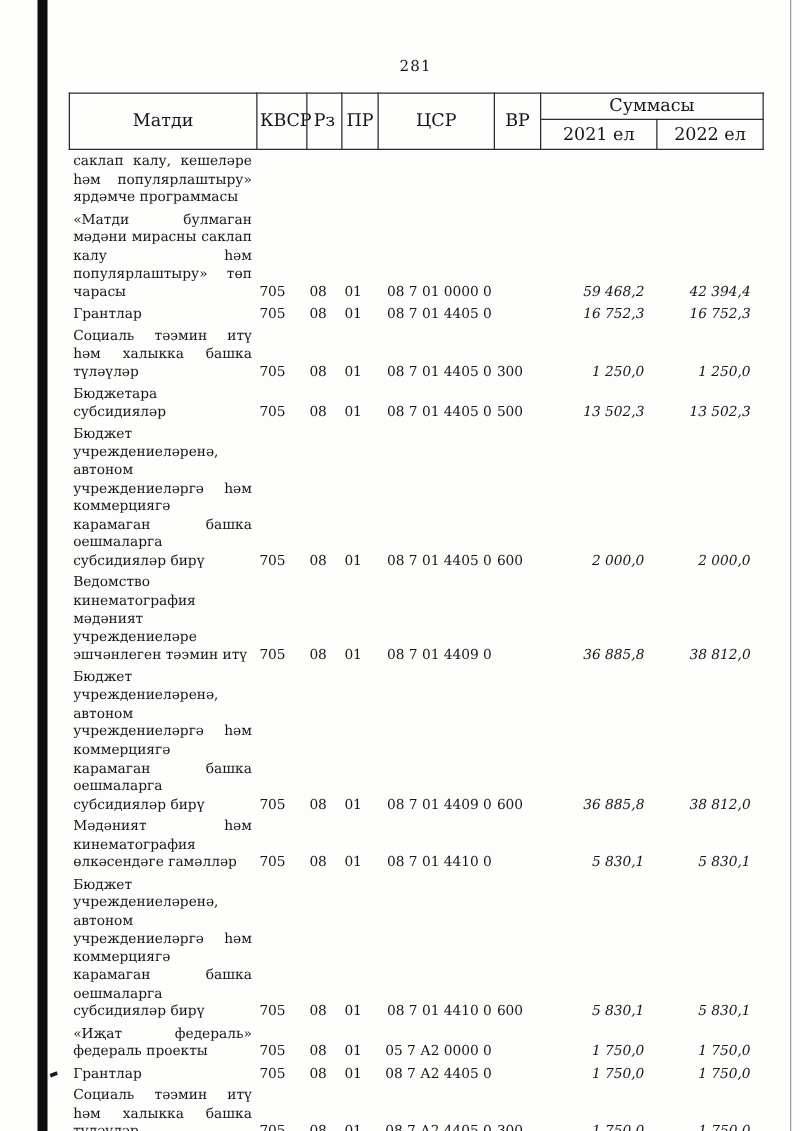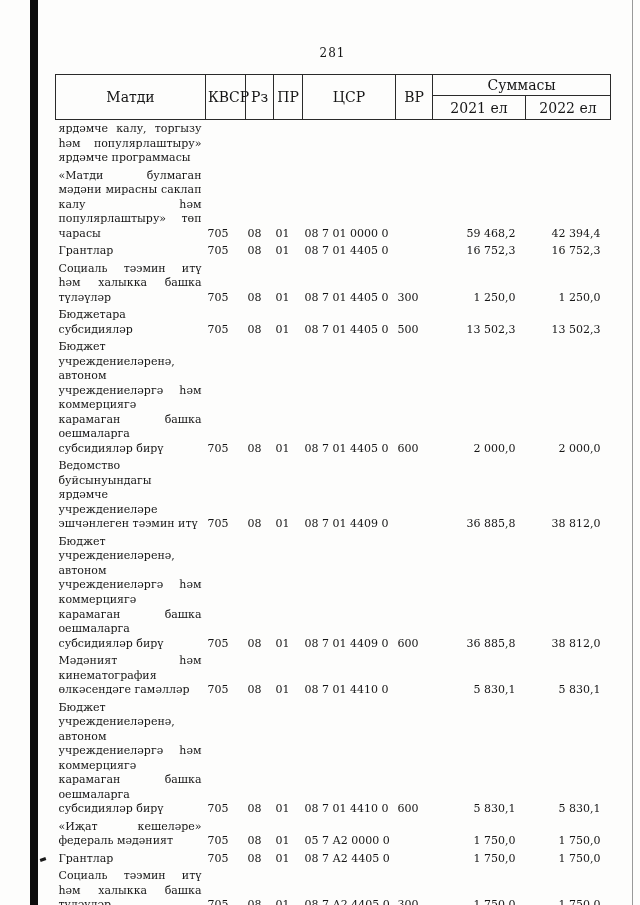--- a/index.html
+++ b/index.html
@@ -54,22 +54,22 @@
     font-size:14px;
   }
   thead tr.sub th { height:24px; }
   tbody td {
     vertical-align:bottom;
     padding:2px 2px 1px 2px;
     line-height:1.32;
   }
   td.name { text-align:justify; padding-left:3px; padding-right:4px; }
   td.num  { }
-  td.tssr { text-align:left; white-space:nowrap; }
-  td.sum  { text-align:right; padding-right:10px; white-space:nowrap; }
+  td.tssr { text-align:right; white-space:nowrap; }
+  td.sum  { text-align:right; padding-right:10px; white-space:nowrap;font-style:italic; }
 </style>
 </head>
 <body>
 
 <div class="page">
   <div class="edge-left"></div>
   <div class="edge-right"></div>
   <div class="artifact"></div>
 
   <div class="pageno">281</div>
@@ -95,21 +95,21 @@
         <th rowspan="2">ВР</th>
         <th colspan="2">Суммасы</th>
       </tr>
       <tr class="sub">
         <th>2021 ел</th>
         <th>2022 ел</th>
       </tr>
     </thead>
     <tbody>
         <tr>
-          <td class="name">ярдәмче калу, торгызу һәм популярлаштыру» ярдәмче программасы</td>
+          <td class="name">саклап калу, кешеләре һәм популярлаштыру» ярдәмче программасы</td>
           <td class="num"></td>
           <td class="num"></td>
           <td class="num"></td>
           <td class="tssr"></td>
           <td class="num"></td>
           <td class="sum"></td>
           <td class="sum"></td>
         </tr>
         <tr>
           <td class="name">«Матди булмаган мәдәни мирасны саклап калу һәм популярлаштыру» төп чарасы</td>
@@ -155,21 +155,21 @@
           <td class="name">Бюджет учреждениеләренә, автоном учреждениеләргә һәм коммерциягә карамаган башка оешмаларга субсидияләр бирү</td>
           <td class="num">705</td>
           <td class="num">08</td>
           <td class="num">01</td>
           <td class="tssr">08 7 01 4405 0</td>
           <td class="num">600</td>
           <td class="sum">2 000,0</td>
           <td class="sum">2 000,0</td>
         </tr>
         <tr>
-          <td class="name">Ведомство буйсынуындагы ярдәмче учреждениеләре эшчәнлеген тәэмин итү</td>
+          <td class="name">Ведомство кинематография мәдәният учреждениеләре эшчәнлеген тәэмин итү</td>
           <td class="num">705</td>
           <td class="num">08</td>
           <td class="num">01</td>
           <td class="tssr">08 7 01 4409 0</td>
           <td class="num"></td>
           <td class="sum">36 885,8</td>
           <td class="sum">38 812,0</td>
         </tr>
         <tr>
           <td class="name">Бюджет учреждениеләренә, автоном учреждениеләргә һәм коммерциягә карамаган башка оешмаларга субсидияләр бирү</td>
@@ -195,21 +195,21 @@
           <td class="name">Бюджет учреждениеләренә, автоном учреждениеләргә һәм коммерциягә карамаган башка оешмаларга субсидияләр бирү</td>
           <td class="num">705</td>
           <td class="num">08</td>
           <td class="num">01</td>
           <td class="tssr">08 7 01 4410 0</td>
           <td class="num">600</td>
           <td class="sum">5 830,1</td>
           <td class="sum">5 830,1</td>
         </tr>
         <tr>
-          <td class="name">«Иҗат кешеләре» федераль мәдәният</td>
+          <td class="name">«Иҗат федераль» федераль проекты</td>
           <td class="num">705</td>
           <td class="num">08</td>
           <td class="num">01</td>
           <td class="tssr">05 7 А2 0000 0</td>
           <td class="num"></td>
           <td class="sum">1 750,0</td>
           <td class="sum">1 750,0</td>
         </tr>
         <tr>
           <td class="name">Грантлар</td>

